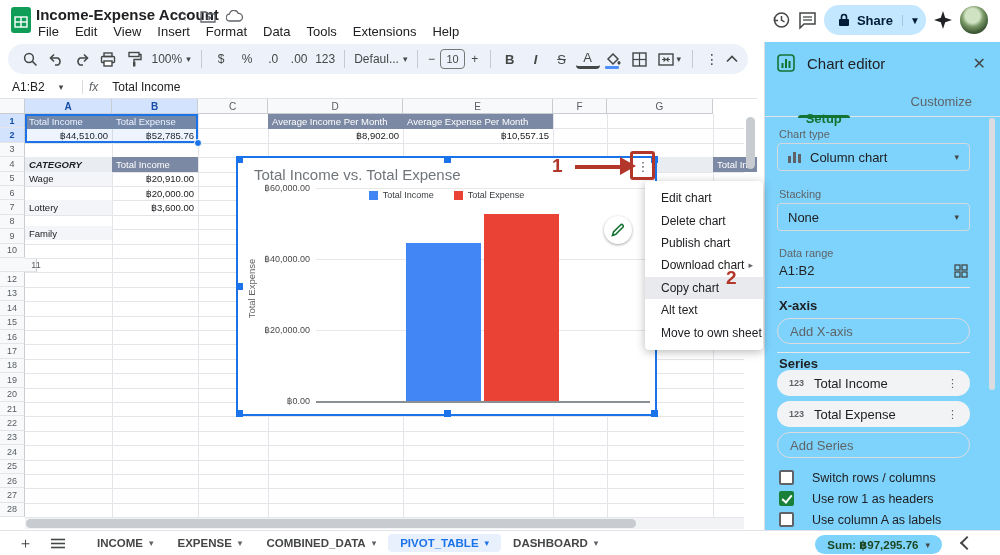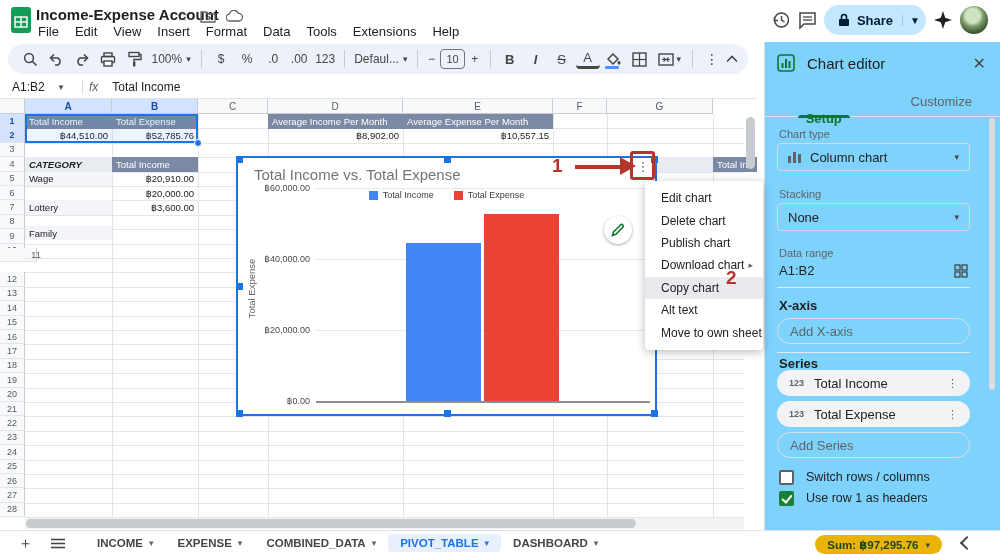--- a/index.html
+++ b/index.html
@@ -106,34 +106,34 @@
   .pselect{position:absolute;left:12px;width:193px;height:28px;border:1px solid #d5d9de;border-radius:4px;box-sizing:border-box;
            display:flex;align-items:center;padding:0 10px;font-size:13px;color:#202124;gap:9px;}
   .pselect .caret{margin-left:auto;}
   .ppill{position:absolute;left:12px;width:193px;height:26px;border-radius:14px;box-sizing:border-box;
          display:flex;align-items:center;padding:0 12px;font-size:13px;gap:10px;}
   .ppill.outline{border:1px solid #dadce0;color:#5f6368;}
   .ppill.filled{background:#f1f3f4;color:#202124;}
   .num-ico{font-size:9px;color:#5f6368;font-weight:700;letter-spacing:0;}
   .pill-dots{margin-left:auto;color:#5f6368;font-size:11px;}
   .pdivider{position:absolute;left:12px;width:193px;height:1px;background:#e6e8eb;}
-  .cb-row{position:absolute;left:14px;display:flex;align-items:flex-start;gap:12px;font-size:12.5px;color:#202124;}
+  .cb-row{position:absolute;left:14px;display:flex;align-items:center;gap:18px;font-size:12.5px;color:#202124;}
   .cb{width:15px;height:15px;border:2px solid #5f6368;border-radius:2px;box-sizing:border-box;background:#fff;}
   .cb.checked{background:#188038;border-color:#188038;position:relative;}
   .cb.checked::after{content:"";position:absolute;left:3px;top:0px;width:4px;height:8px;border:solid #fff;border-width:0 2px 2px 0;transform:rotate(40deg);}
   #panel-scroll{position:absolute;right:5px;top:76px;width:6px;height:272px;background:#dadce0;border-radius:3px;}
 
   
   #bottombar{position:absolute;left:0;top:530px;width:1000px;height:25px;background:#fff;border-top:1px solid #e0e3e7;
              display:flex;align-items:center;box-sizing:border-box;}
   .bb-ico{margin-left:18px;color:#444746;font-size:15px;}
   #sheet-tabs{display:flex;margin-left:20px;height:100%;align-items:center;}
   .sheet-tab{display:flex;align-items:center;gap:6px;padding:3px 12px;font-size:11.5px;font-weight:600;color:#444746;border-radius:4px;white-space:nowrap;}
   .sheet-tab.active{background:#e8f0fe;color:#1a73e8;}
-  #sum-badge{position:absolute;right:58px;top:4px;background:#eab308;border-radius:12px;height:19px;display:flex;align-items:center;
+  #sum-badge{position:absolute;right:58px;top:4px;background:#7dd3fc;border-radius:12px;height:19px;display:flex;align-items:center;
              padding:0 12px;font-size:11.5px;font-weight:600;color:#1e4620;gap:7px;}
   #bb-chevron{position:absolute;right:28px;top:7px;width:8px;height:8px;border-left:2px solid #444746;border-bottom:2px solid #444746;transform:rotate(45deg);}
   svg{display:block;}
 </style>
 </head>
 <body>
 
 <div id="app">
 
   <div id="topbar">
@@ -312,21 +312,21 @@
       <div class="row-hdr sel" style="top: 15px; height: 14.4px;">1</div>
       <div class="row-hdr sel" style="top: 29.4px; height: 14.4px;">2</div>
       <div class="row-hdr" style="top: 43.8px; height: 14.4px;">3</div>
       <div class="row-hdr" style="top: 58.2px; height: 14.4px;">4</div>
       <div class="row-hdr" style="top: 72.6px; height: 14.4px;">5</div>
       <div class="row-hdr" style="top: 87px; height: 14.4px;">6</div>
       <div class="row-hdr" style="top: 101.4px; height: 14.4px;">7</div>
       <div class="row-hdr" style="top: 115.8px; height: 14.4px;">8</div>
       <div class="row-hdr" style="top: 130.2px; height: 14.4px;">9</div>
       <div class="row-hdr" style="top: 144.6px; height: 14.4px;">10</div>
-      <div class="row-hdr" style="top: 149px; height: 14.4px; padding-left: 36px;">11</div>
+      <div class="row-hdr" style="top: 159px; height: 14.4px; padding-left: 36px;">11</div>
       <div class="row-hdr" style="top: 173.4px; height: 14.4px;">12</div>
       <div class="row-hdr" style="top: 187.8px; height: 14.4px;">13</div>
       <div class="row-hdr" style="top: 202.2px; height: 14.4px;">14</div>
       <div class="row-hdr" style="top: 216.6px; height: 14.4px;">15</div>
       <div class="row-hdr" style="top: 231px; height: 14.4px;">16</div>
       <div class="row-hdr" style="top: 245.4px; height: 14.4px;">17</div>
       <div class="row-hdr" style="top: 259.8px; height: 14.4px;">18</div>
       <div class="row-hdr" style="top: 274.2px; height: 14.4px;">19</div>
       <div class="row-hdr" style="top: 288.6px; height: 14.4px;">20</div>
       <div class="row-hdr" style="top: 303px; height: 14.4px;">21</div>
@@ -544,20 +544,24 @@
         <span class="pill-dots">⋮</span>
       </div>
       <div class="cb-row" style="top: 428px;">
         <span class="cb"></span>
         <span>Switch rows / columns</span>
       </div>
       <div class="cb-row" style="top: 449px;">
         <span class="cb checked"></span>
         <span>Use row 1 as headers</span>
       </div>
+      <div class="cb-row" style="top: 470px;">
+        <span class="cb"></span>
+        <span>Use column A as labels</span>
+      </div>
     </div>
 
   <div id="bottombar">
     <span class="bb-ico">＋</span>
     <span class="bb-ico">
         <svg width="14" height="11" viewBox="0 0 14 11">
           <line x1="0" y1="1.5" x2="14" y2="1.5" stroke="#444746" stroke-width="1.6"></line>
           <line x1="0" y1="5.5" x2="14" y2="5.5" stroke="#444746" stroke-width="1.6"></line>
           <line x1="0" y1="9.5" x2="14" y2="9.5" stroke="#444746" stroke-width="1.6"></line>
         </svg>

